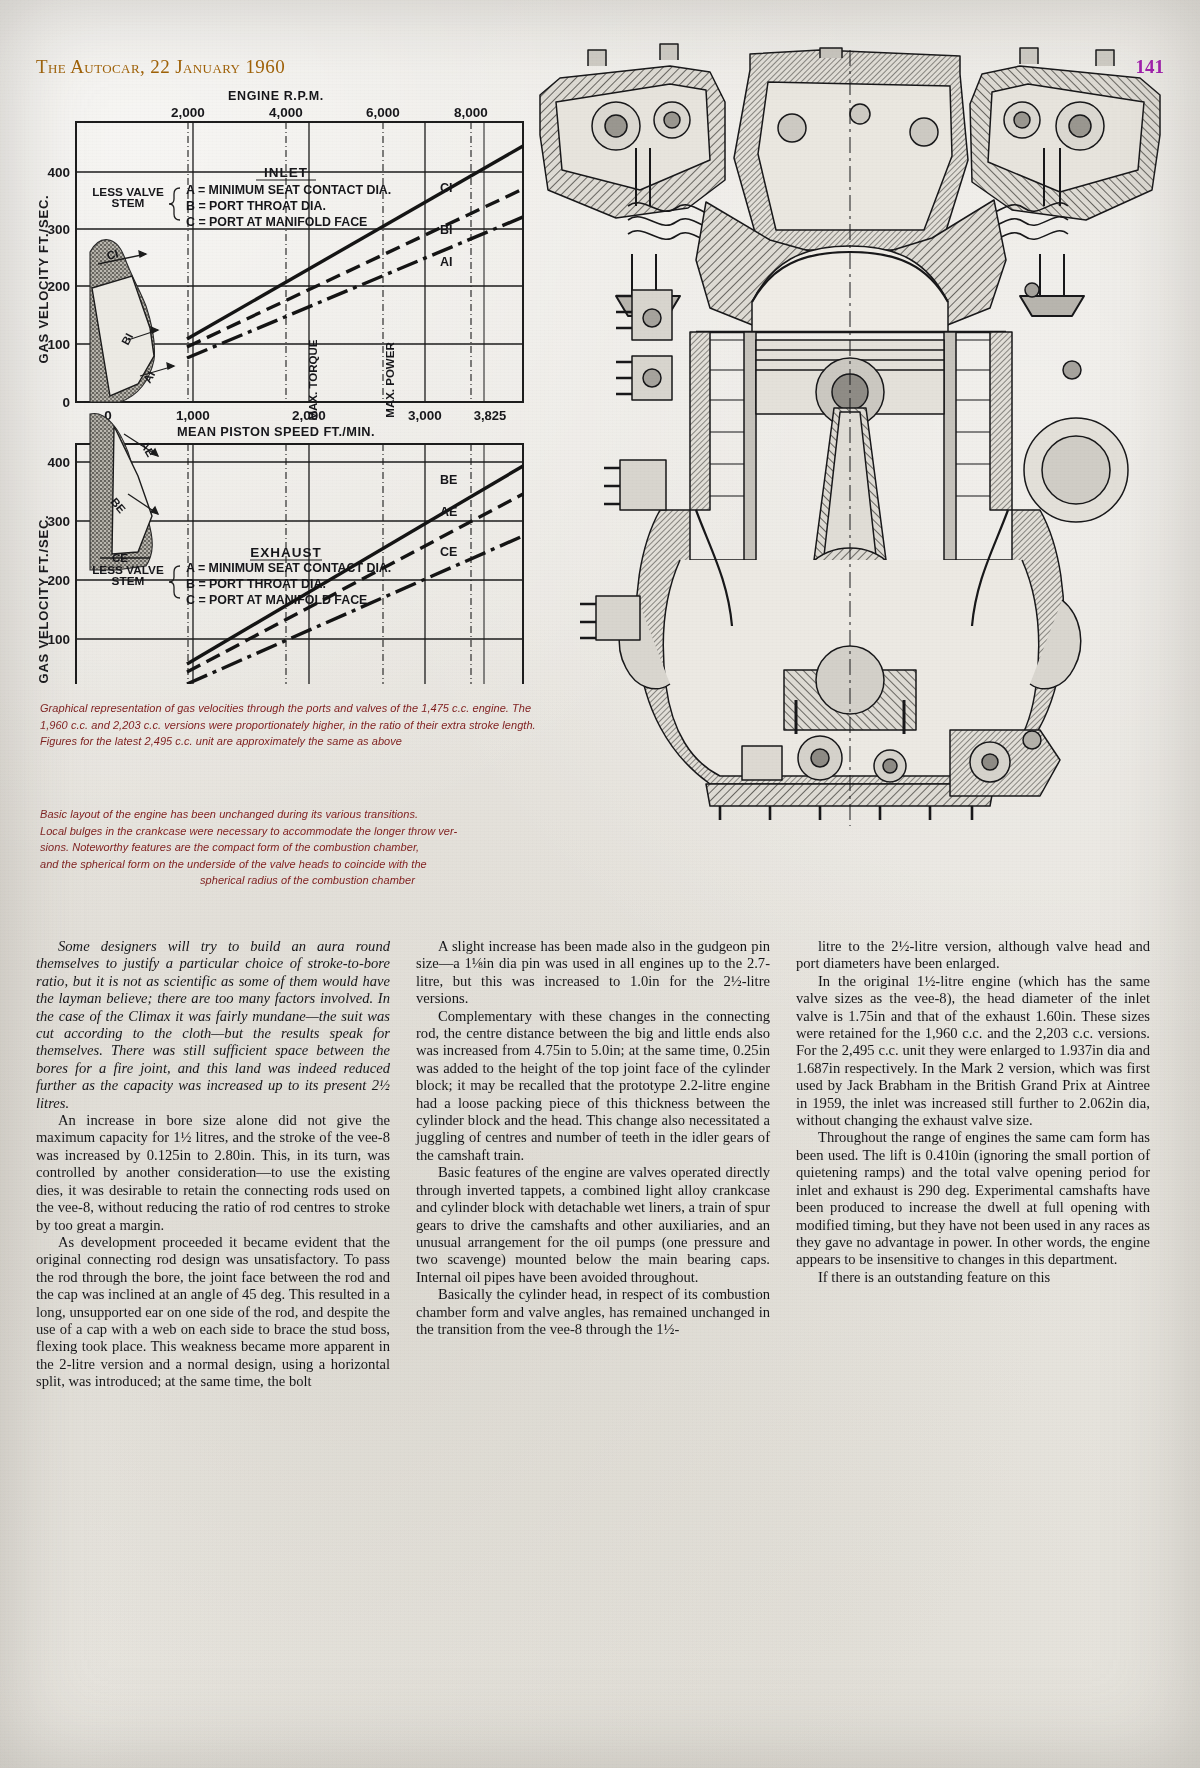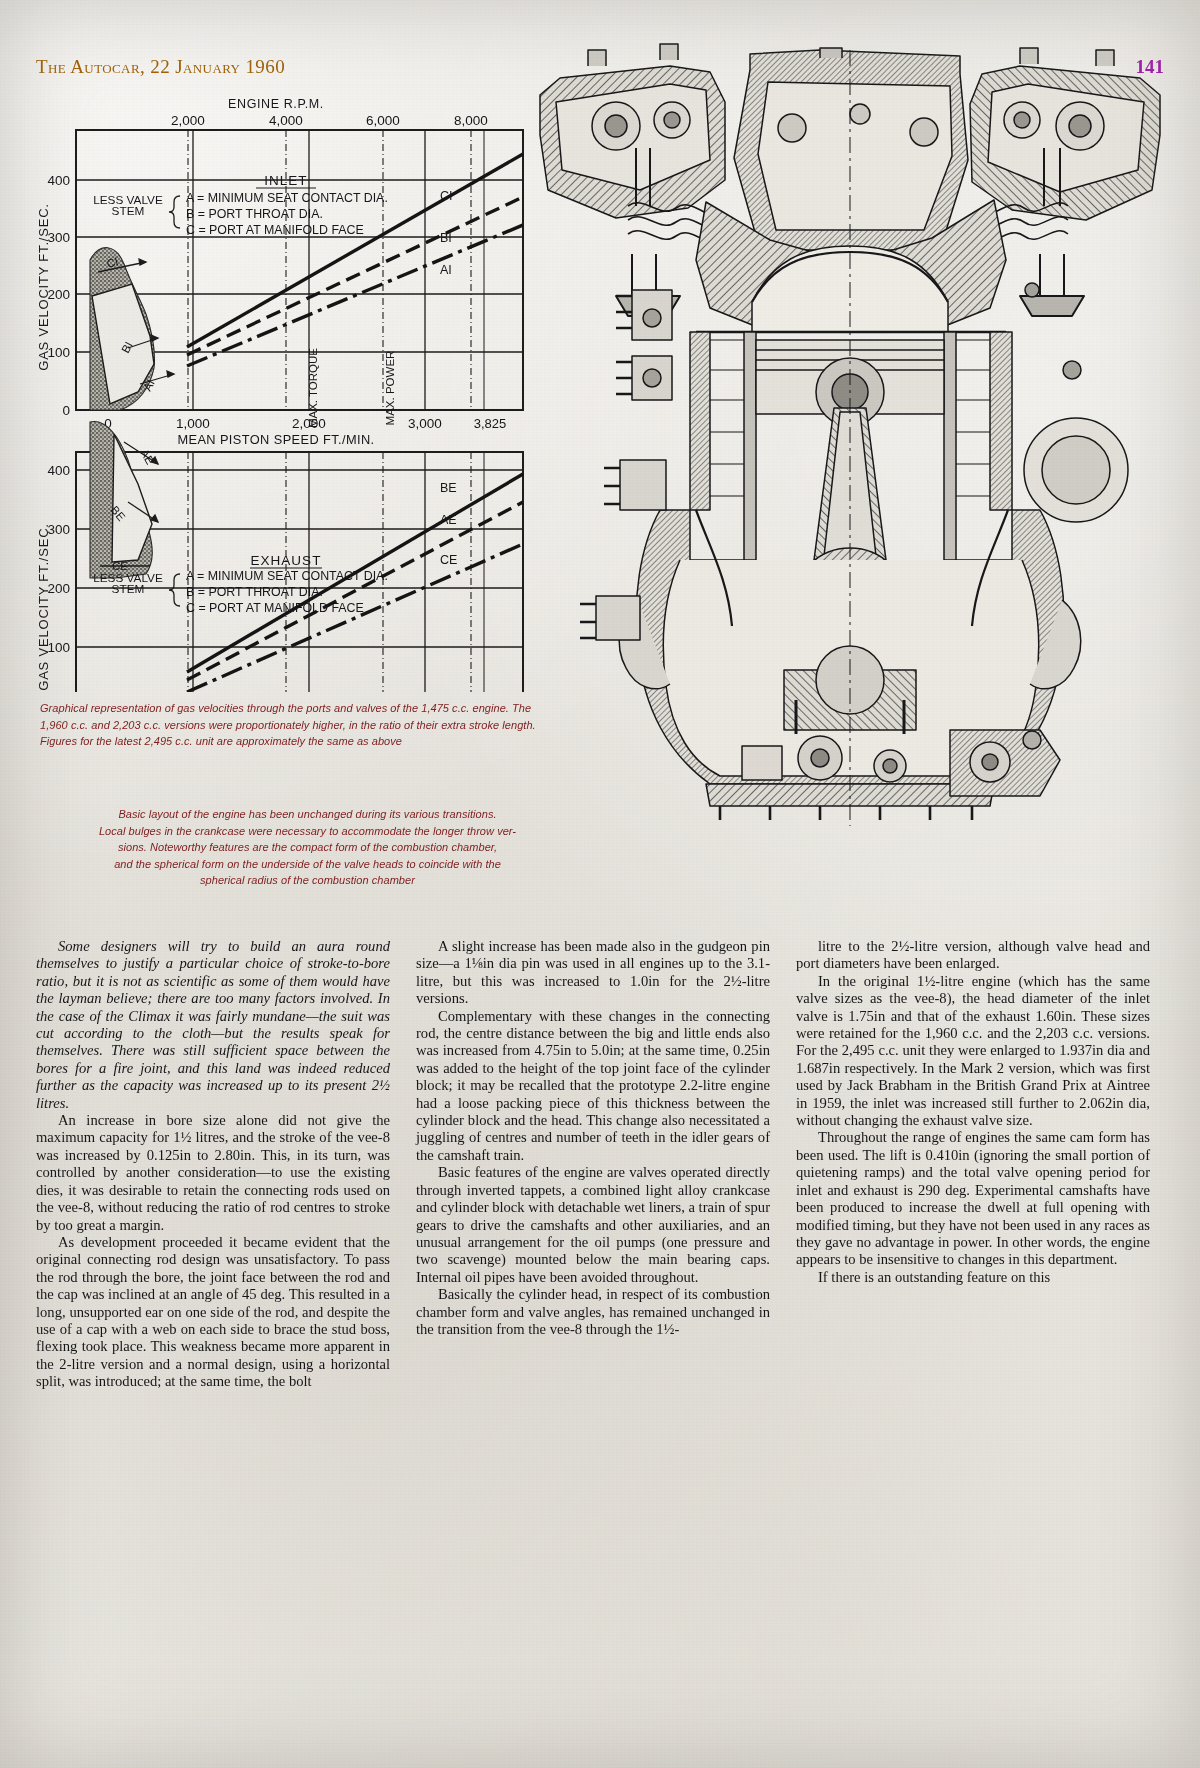--- a/index.html
+++ b/index.html
@@ -42,36 +42,36 @@
     color:#a16207;
     white-space:nowrap;
   }
   .folio{
     position:absolute;right:36px;top:56px;
     font-family:"Liberation Serif",serif;
     font-weight:700;font-size:19px;color:#a21caf;
   }
 
   
-  #chart-block{position:absolute;left:28px;top:92px;width:500px;height:600px;}
+  #chart-block{position:absolute;left:28px;top:84px;width:500px;height:600px;font-weight:bold;}
   .chart-svg{display:block;}
 
   
   .cap{
     position:absolute;
     font-family:"Liberation Sans",sans-serif;
     font-style:italic;
     font-size:11px;
     line-height:16.6px;
     color:#7f1d1d;
     letter-spacing:.05px;
   }
   #caption-graph{left:40px;top:700px;width:500px;}
   #caption-engine{left:40px;top:806px;width:535px;text-align:center;}
-  #caption-engine .l{display:block;text-align:center;}
+  #caption-engine .l{display:block;text-align:left;}
 
   
   #engine-fig{position:absolute;left:520px;top:40px;width:660px;height:875px;}
 
   
   #body-text{
     position:absolute;left:36px;top:938px;width:1128px;height:790px;
     display:flex;gap:26px;
   }
   .col{
@@ -409,21 +409,21 @@
 </svg>
 </div>
 
 <div id="body-text">
   <div class="col">
     <p class="first">Some designers will try to build an aura round themselves to justify a particular choice of stroke-to-bore ratio, but it is not as scientific as some of them would have the layman believe; there are too many factors involved.  In the case of the Climax it was fairly mundane—the suit was cut according to the cloth—but the results speak for themselves.  There was still sufficient space between the bores for a fire joint, and this land was indeed reduced further as the capacity was increased up to its present 2½ litres.</p>
     <p>An increase in bore size alone did not give the maximum capacity for 1½ litres, and the stroke of the vee-8 was increased by 0.125in to 2.80in.  This, in its turn, was controlled by another consideration—to use the existing dies, it was desirable to retain the connecting rods used on the vee-8, without reducing the ratio of rod centres to stroke by too great a margin.</p>
     <p>As development proceeded it became evident that the original connecting rod design was unsatisfactory.  To pass the rod through the bore, the joint face between the rod and the cap was inclined at an angle of 45 deg.  This resulted in a long, unsupported ear on one side of the rod, and despite the use of a cap with a web on each side to brace the stud boss, flexing took place.  This weakness became more apparent in the 2-litre version and a normal design, using a horizontal split, was introduced; at the same time, the bolt</p>
   </div>
   <div class="col">
-    <p>A slight increase has been made also in the gudgeon pin size—a 1⅛in dia pin was used in all engines up to the 3.1-litre, but this was increased to 1.0in for the 2½-litre versions.</p>
+    <p>A slight increase has been made also in the gudgeon pin size—a 1⅛in dia pin was used in all engines up to the 2.7-litre, but this was increased to 1.0in for the 2½-litre versions.</p>
     <p>Complementary with these changes in the connecting rod, the centre distance between the big and little ends also was increased from 4.75in to 5.0in; at the same time, 0.25in was added to the height of the top joint face of the cylinder block; it may be recalled that the prototype 2.2-litre engine had a loose packing piece of this thickness between the cylinder block and the head.  This change also necessitated a juggling of centres and number of teeth in the idler gears of the camshaft train.</p>
     <p>Basic features of the engine are valves operated directly through inverted tappets, a combined light alloy crankcase and cylinder block with detachable wet liners, a train of spur gears to drive the camshafts and other auxiliaries, and an unusual arrangement for the oil pumps (one pressure and two scavenge) mounted below the main bearing caps.  Internal oil pipes have been avoided throughout.</p>
     <p>Basically the cylinder head, in respect of its combustion chamber form and valve angles, has remained unchanged in the transition from the vee-8 through the 1½-</p>
   </div>
   <div class="col">
     <p>litre to the 2½-litre version, although valve head and port diameters have been enlarged.</p>
     <p>In the original 1½-litre engine (which has the same valve sizes as the vee-8), the head diameter of the inlet valve is 1.75in and that of the exhaust 1.60in.  These sizes were retained for the 1,960 c.c. and the 2,203 c.c. versions.  For the 2,495 c.c. unit they were enlarged to 1.937in dia and 1.687in respectively.  In the Mark 2 version, which was first used by Jack Brabham in the British Grand Prix at Aintree in 1959, the inlet was increased still further to 2.062in dia, without changing the exhaust valve size.</p>
     <p>Throughout the range of engines the same cam form has been used.  The lift is 0.410in (ignoring the small portion of quietening ramps) and the total valve opening period for inlet and exhaust is 290 deg.  Experimental camshafts have been produced to increase the dwell at full opening with modified timing, but they have not been used in any races as they gave no advantage in power.  In other words, the engine appears to be insensitive to changes in this department.</p>
     <p>If there is an outstanding feature on this</p>
   </div>

